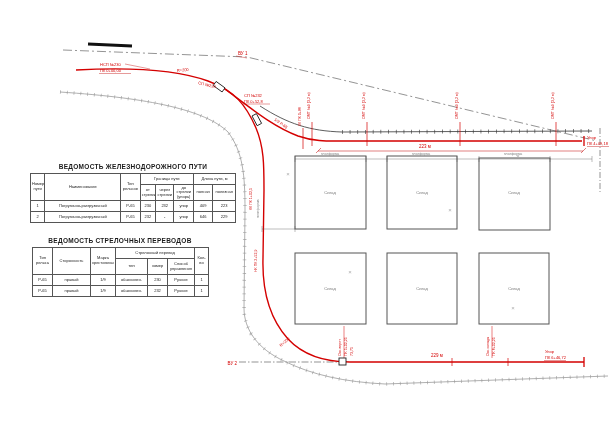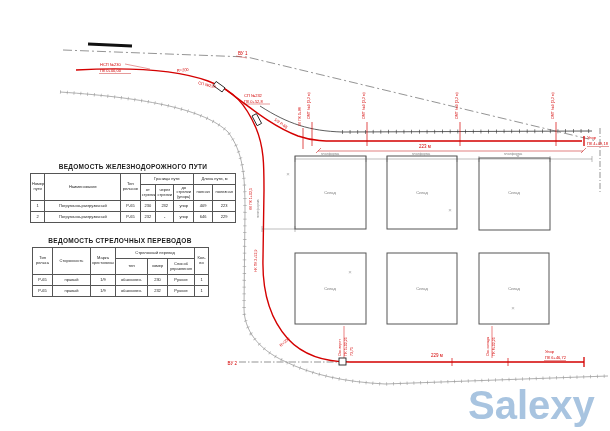--- a/index.html
+++ b/index.html
@@ -261,15 +261,14 @@
         <td>1/9</td>
         <td>обыкновен.</td>
         <td>232</td>
         <td>Ручное</td>
         <td>1</td>
       </tr>
     </tbody>
       </table>
   </div>
 
-  <div class="watermark">Salexy</div>
 
 </div>
 
 </body></html>

